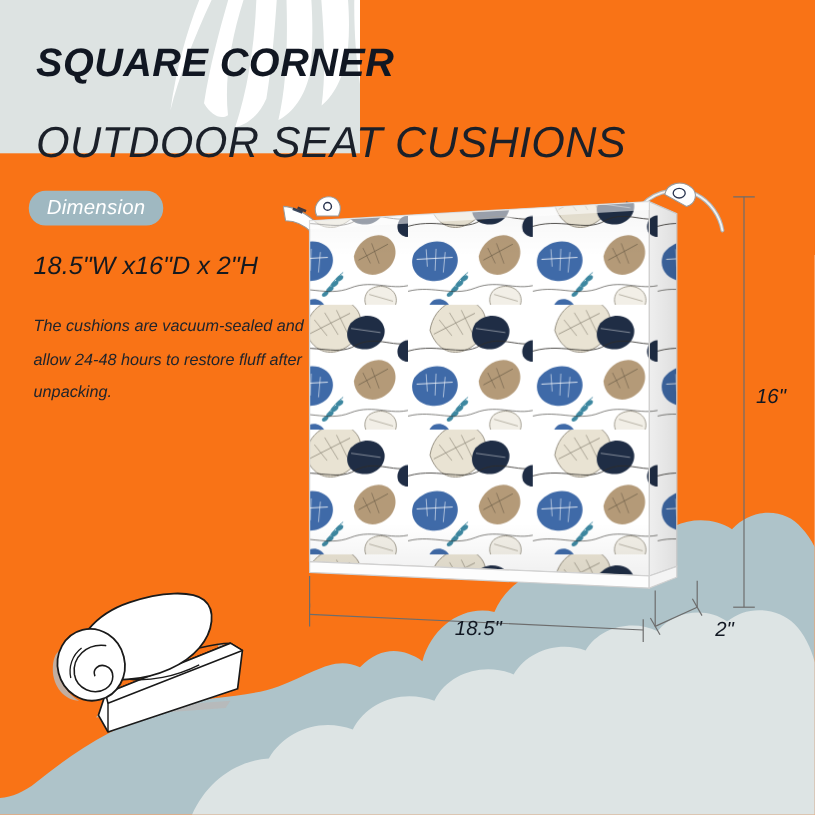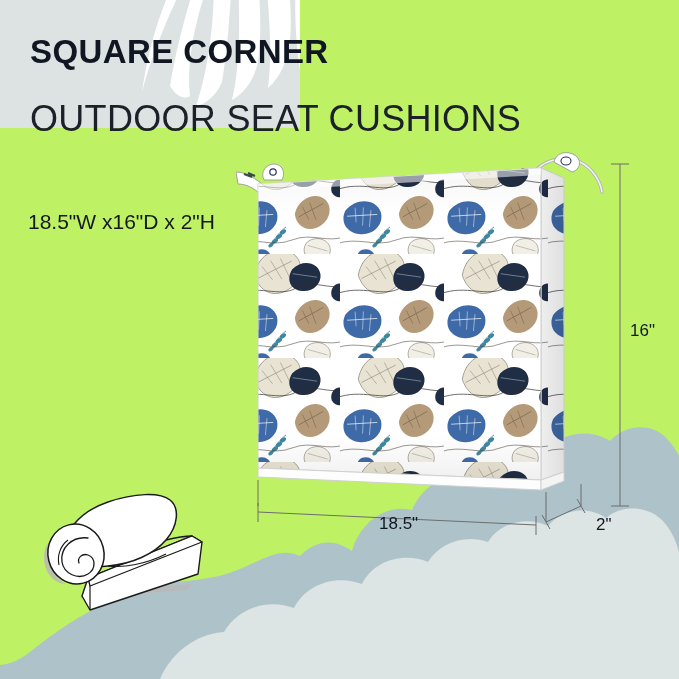--- a/index.html
+++ b/index.html
@@ -3,21 +3,21 @@
 <meta charset="utf-8">
 <style>
   html,body{margin:0;padding:0;}
   body{
     width:679px;height:679px;
     background:#ffffff;
     font-family:"Liberation Sans", sans-serif;
     overflow:hidden;
     position:relative;
   }
-  #stage{position:absolute;inset:0;width:679px;height:679px;overflow:hidden;background:#bef264;}
+  #stage{position:absolute;inset:0;width:679px;height:679px;overflow:hidden;background:#f97316;font-style:italic;}
 
   
   .bg-layer{position:absolute;inset:0;width:679px;height:679px;pointer-events:none;}
 
   
   .title-main{
     position:absolute;left:30px;top:33px;
     font-size:33px;font-weight:bold;letter-spacing:.4px;
     color:#111722;white-space:nowrap;
   }
@@ -105,22 +105,24 @@
              C500 522 528 516 548 526
              C562 508 590 506 606 518
              C622 504 648 506 662 520
              C670 528 676 540 679 552
              L679 679 Z" fill="#dde4e4"></path>
   </svg>
 
   <div class="title-main">SQUARE CORNER</div>
   <div class="title-sub">OUTDOOR SEAT CUSHIONS</div>
 
+  <div class="badge">Dimension</div>
 
   <div class="dim-line">18.5"W x16"D x 2"H</div>
+  <div class="desc">The cushions are vacuum-sealed and allow 24-48 hours to restore fluff after unpacking.</div>
 
   <div class="cushion-wrap">
     <svg viewBox="0 0 420 380" width="420" height="380" aria-hidden="true">
       <defs>
 
         <pattern id="leafPat" x="0" y="0" width="104" height="104" patternUnits="userSpaceOnUse">
           <rect width="104" height="104" fill="#ffffff"></rect>
 
           <g transform="translate(14,8) rotate(-18)">
             <path d="M0 14 C10 -6 34 -8 44 6 C52 18 44 34 28 38 C12 42 0 32 0 14 Z" fill="#e9e3d3" stroke="#8e8878" stroke-width="0.7"></path>

